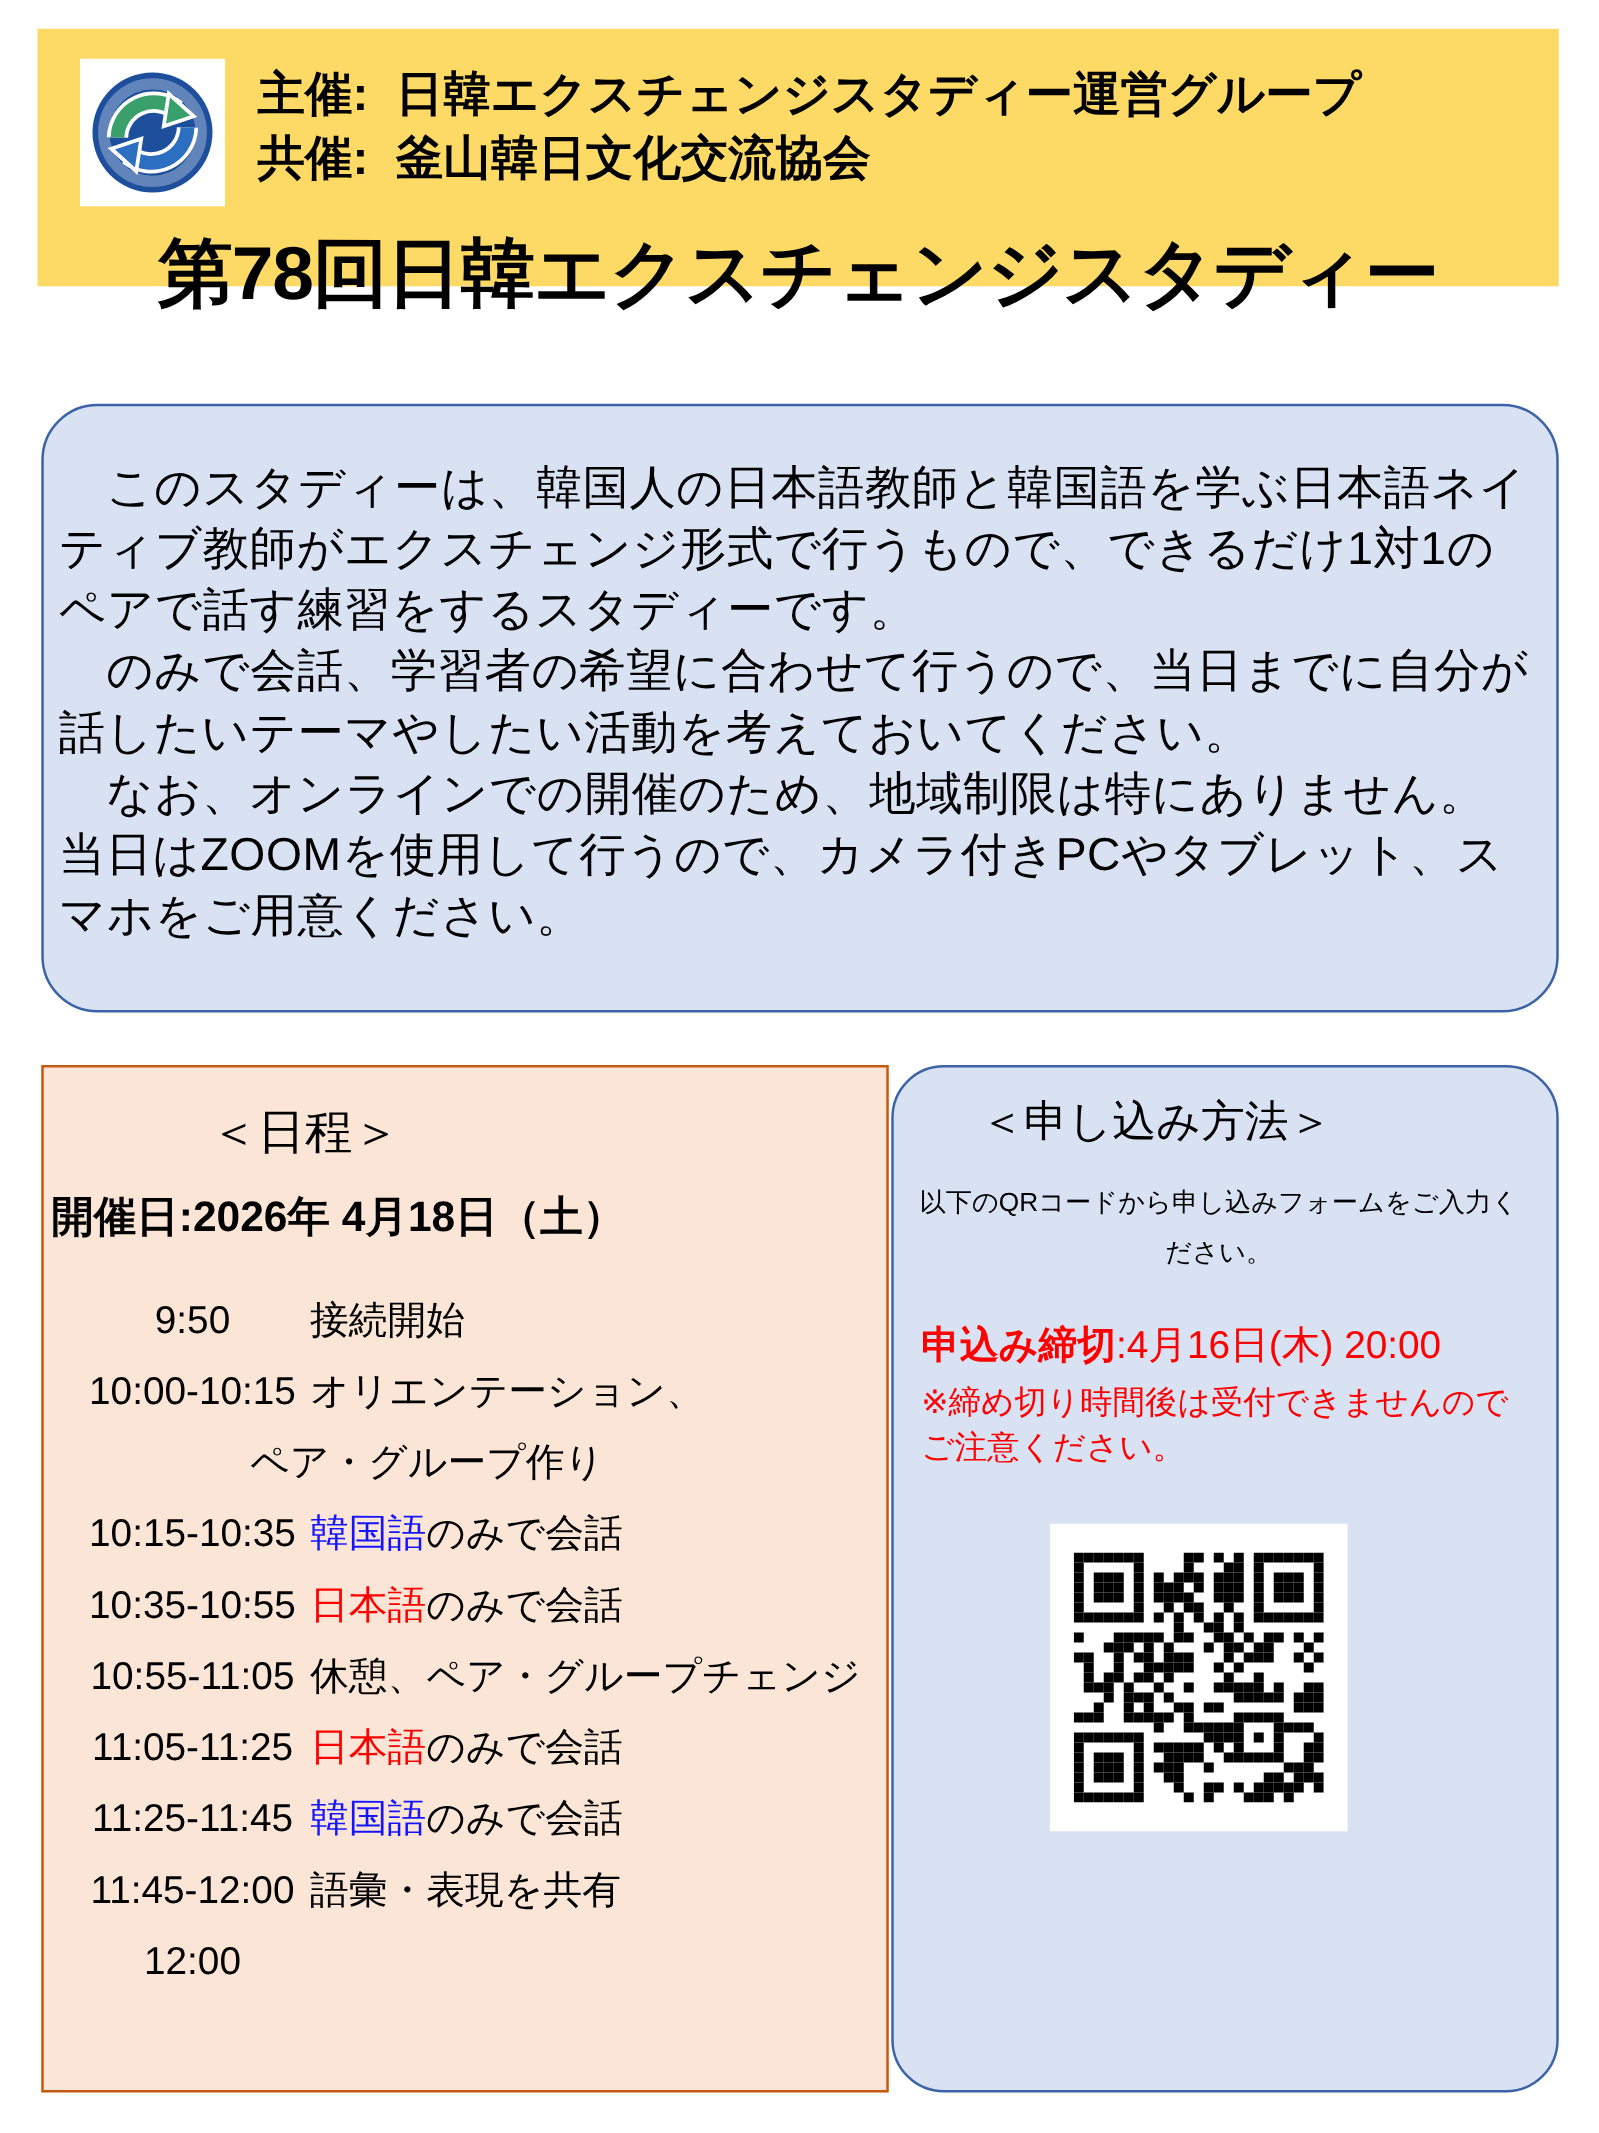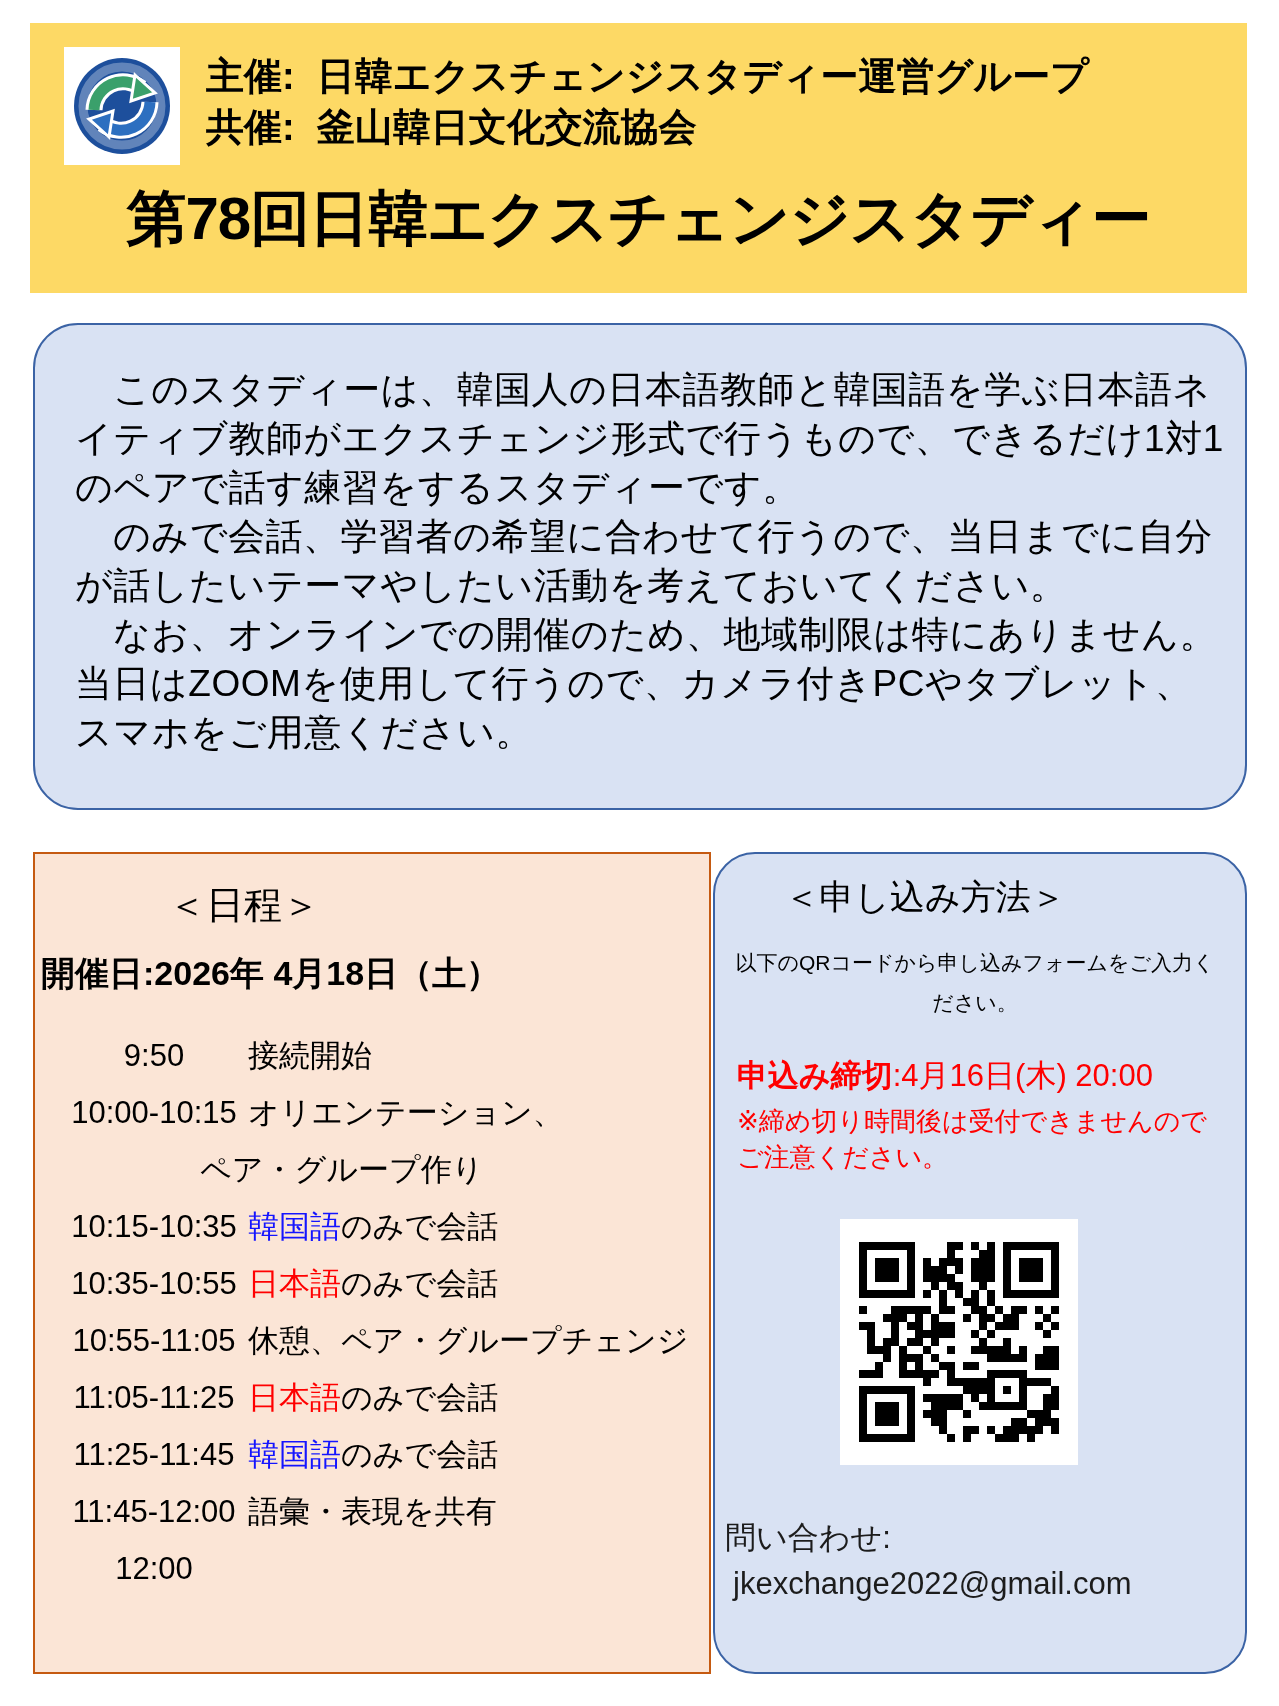--- a/index.html
+++ b/index.html
@@ -5,21 +5,21 @@
   * { margin:0; padding:0; box-sizing:border-box; }
   html, body { background:#ffffff; }
   body {
     width:1279px; height:1706px; position:relative; overflow:hidden;
     font-family:"Liberation Sans","DejaVu Sans",sans-serif;
     color:#000;
   }
 
   
   .banner {
-    position:absolute; left:30px; top:23px; width:1217px; height:270px;
+    position:absolute; left:30px; top:23px; width:1217px; height:206px;
     background:var(--banner-bg,#FDD965);
   }
   .banner-top { display:flex; align-items:flex-start; padding:24px 0 0 34px; }
   .logo-box {
     width:116px; height:118px; background:#ffffff; flex:none;
     display:flex; align-items:center; justify-content:center;
   }
   .org-lines { margin-left:26px; padding-top:4px; }
   .org-line { display:flex; font-size:38px; font-weight:700; line-height:51px; }
   .org-label { margin-right:22px; }
@@ -30,21 +30,21 @@
 
   
   .desc-box {
     position:absolute; left:33px; top:323px; width:1214px; height:487px;
     background:var(--panel-blue,#D9E2F3);
     border:2px solid var(--panel-blue-border,#3B63A5);
     border-radius:45px;
     padding:40px 20px 0 12px;
   }
   .desc-box p {
-    font-size:37px; line-height:49px; text-indent:38px; letter-spacing:0.5px;margin-left:28px;
+    font-size:37px; line-height:49px; text-indent:38px; letter-spacing:0.5px;
   }
 
   
   .schedule-box {
     position:absolute; left:33px; top:852px; width:678px; height:822px;
     background:var(--panel-peach,#FBE5D6);
     border:2px solid var(--panel-peach-border,#C55A11);
     padding-top:26px;
   }
   .schedule-heading { font-size:38px; font-weight:400; margin-left:133px; }
@@ -487,19 +487,15 @@
           <rect x="40" y="192" width="8" height="8" fill="#000"></rect>
           <rect x="48" y="192" width="8" height="8" fill="#000"></rect>
           <rect x="88" y="192" width="8" height="8" fill="#000"></rect>
           <rect x="104" y="192" width="8" height="8" fill="#000"></rect>
           <rect x="136" y="192" width="8" height="8" fill="#000"></rect>
           <rect x="144" y="192" width="8" height="8" fill="#000"></rect>
           <rect x="152" y="192" width="8" height="8" fill="#000"></rect>
           <rect x="168" y="192" width="8" height="8" fill="#000"></rect>
         </svg>
     </div>
-    <div class="contact">
-      <div>問い合わせ:</div>
-      <div class="contact-email">jkexchange2022@gmail.com</div>
-    </div>
   </section>
 
 </div>
 
 </body></html>

